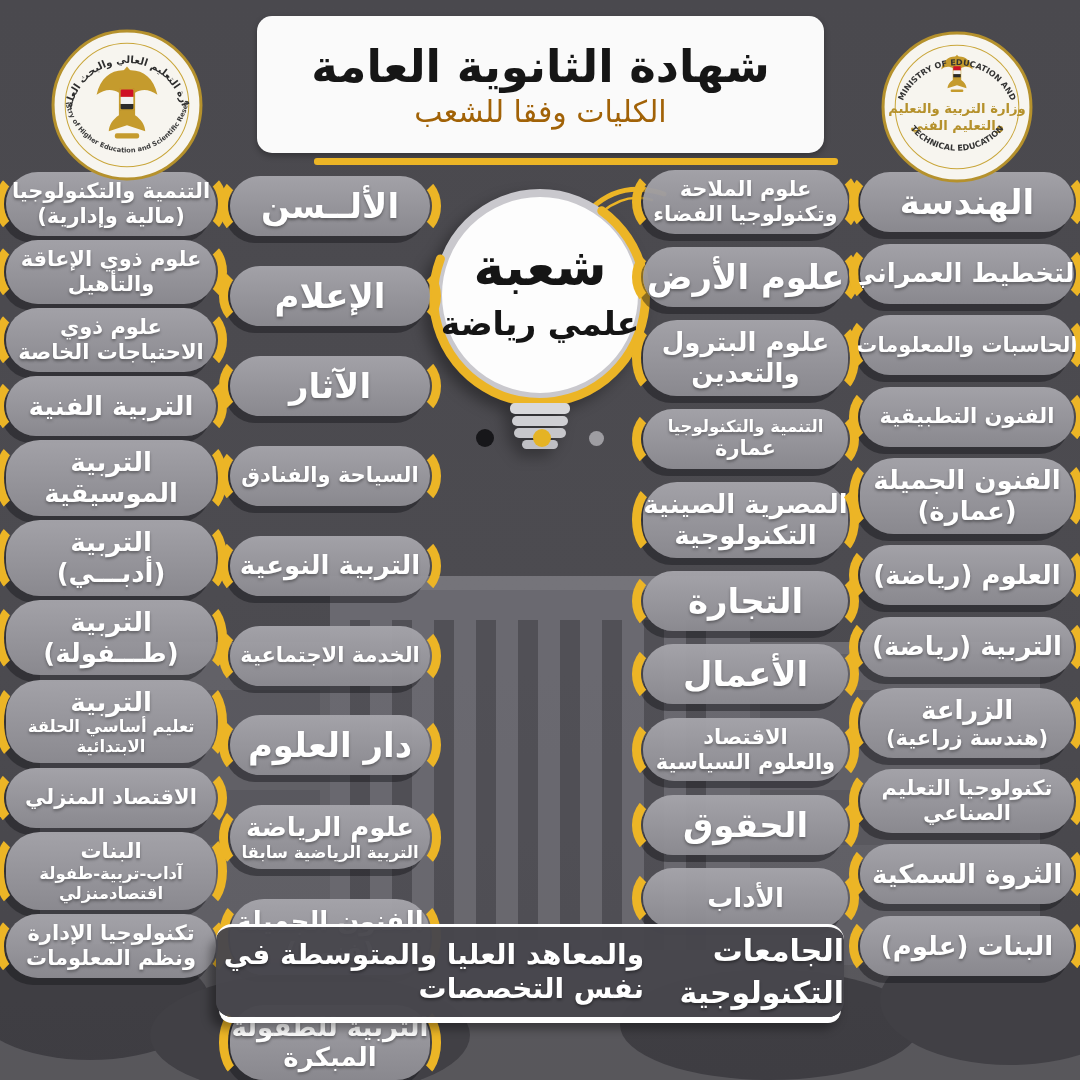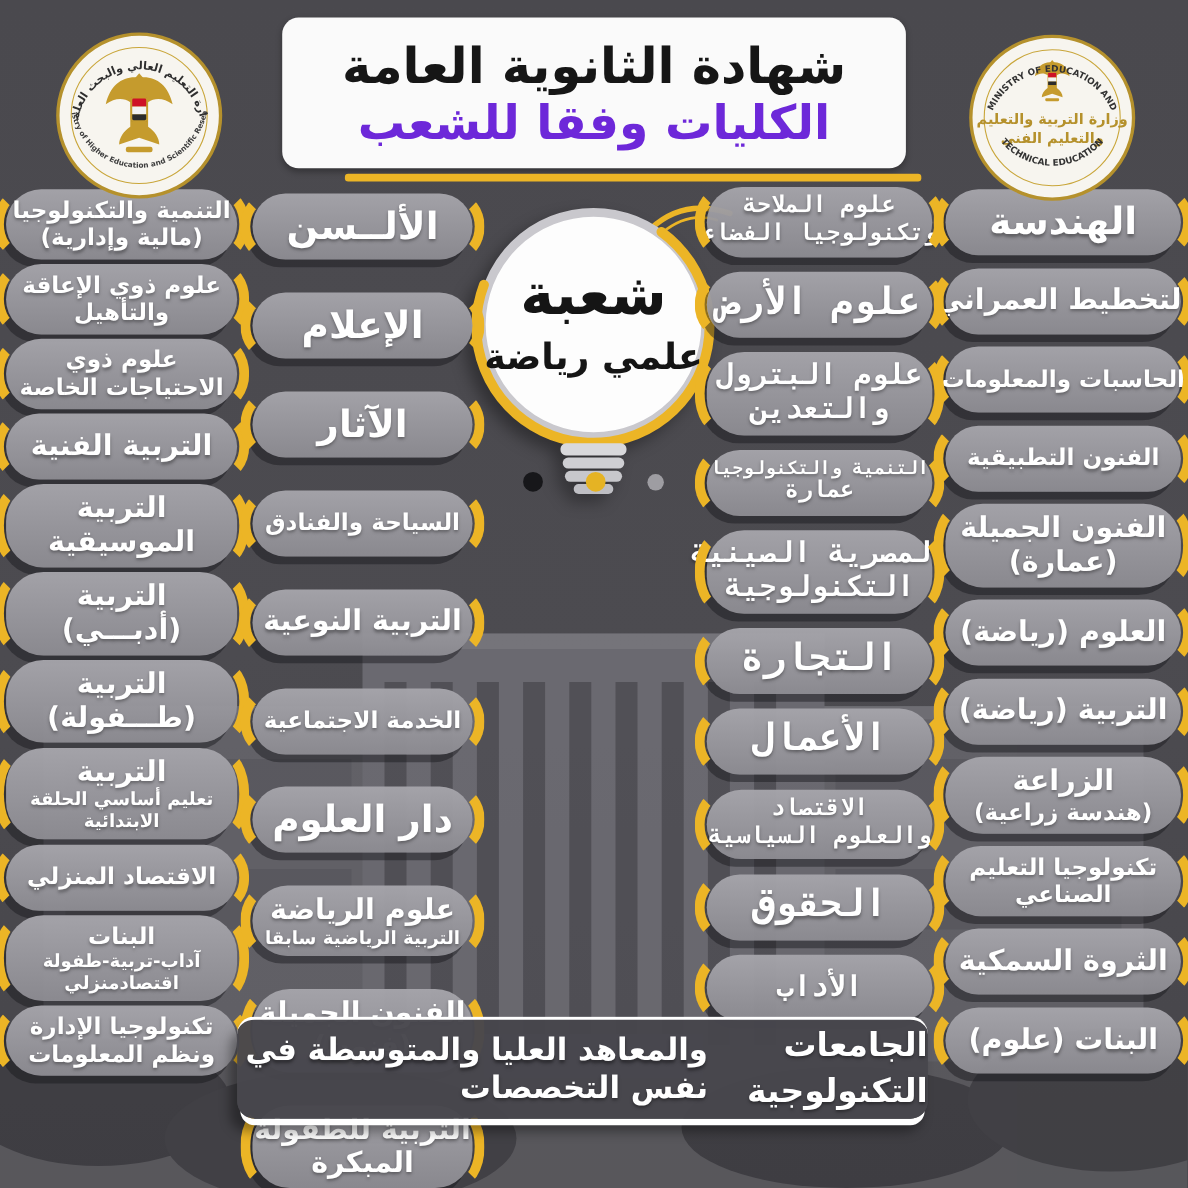--- a/index.html
+++ b/index.html
@@ -11,41 +11,41 @@
   
   #bg{position:absolute;left:0;top:0;z-index:0;}
   
   #title-card{
     position:absolute;left:257px;top:16px;width:567px;height:137px;z-index:3;
     background:#fafafa;border-radius:15px;
     display:flex;flex-direction:column;justify-content:center;align-items:center;
     box-shadow:0 3px 6px rgba(0,0,0,.3);
   }
   #title-card .t1{font-size:45px;font-weight:800;color:#161616;line-height:1.25;}
-  #title-card .t2{font-size:43px;font-weight:700;color:#6d28d9;line-height:1.15;}
+  #title-card .t2{font-size:30px;font-weight:400;color:#a16207;line-height:1.15;}
   #title-underline{
     position:absolute;left:314px;top:158px;width:524px;height:7px;z-index:3;
     background:var(--yellow);border-radius:3px;
   }
   .logo{position:absolute;z-index:3;}
   #logo-left{left:50px;top:28px;}
   #logo-right{left:880px;top:30px;}
   
   #bulb{position:absolute;left:424px;top:183px;z-index:2;
         filter:drop-shadow(-7px 7px 7px rgba(0,0,0,.35));}
   #dots{position:absolute;left:476px;top:427px;width:128px;height:22px;z-index:2;
         display:flex;align-items:center;justify-content:space-between;}
   .dot{border-radius:50%;}
   #connector{position:absolute;left:588px;top:176px;z-index:1;}
   
   .col{position:absolute;z-index:2;display:flex;flex-direction:column;
        justify-content:space-between;}
   #col-far-left    {left:6px;  top:172px;width:210px;height:806px;}
   #col-center-left {left:230px;top:176px;width:200px;height:904px;}
-  #col-center-right{left:643px;top:170px;width:205px;height:758px;font-family:Liberation Mono, monospace;}
+  #col-center-right{left:643px;top:170px;width:205px;height:758px;}
   #col-far-right   {left:860px;top:172px;width:214px;height:804px;}
   .pill{
     position:relative;
     background:linear-gradient(180deg,rgba(166,165,171,.96),rgba(140,139,145,.96));
     border-radius:34px;
     box-shadow:-5px 7px 0 rgba(22,22,26,.45);
     display:flex;flex-direction:column;justify-content:center;align-items:center;
     padding:7px 20px;min-height:46px;text-align:center;
   }
   .pill::before,.pill::after{

